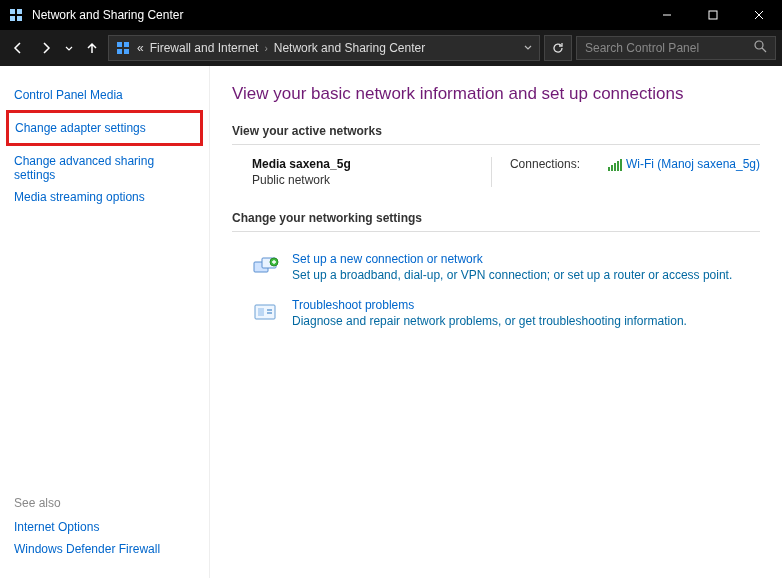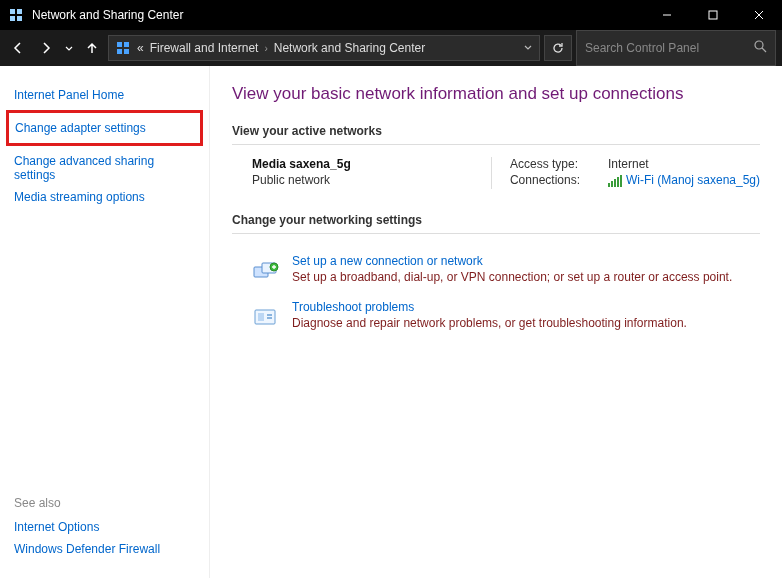--- a/index.html
+++ b/index.html
@@ -66,21 +66,21 @@
   }
   .refresh-btn {
     width:28px;height:26px;
     display:flex;align-items:center;justify-content:center;
     background:#2b2b2b;
     border:1px solid #444;
   }
   .search-box {
     background:#2b2b2b;
     border:1px solid #444;
-    height:36px;
+    height:24px;
     width:200px;
     display:flex;
     align-items:center;
     padding:0 8px;
     color:#999;
   }
   .search-box .placeholder { flex:1; font-size:12px; color:#888; }
 
   .content {
     display:flex;
@@ -158,34 +158,34 @@
   .signal-icon span:nth-child(1){height:4px;}
   .signal-icon span:nth-child(2){height:6px;}
   .signal-icon span:nth-child(3){height:8px;}
   .signal-icon span:nth-child(4){height:10px;}
   .signal-icon span:nth-child(5){height:12px;}
 
   .option-row {
     display:flex;
     gap:12px;
     padding:8px 0 8px 20px;
-    align-items:flex-end;
+    align-items:center;
   }
   .opt-icon {
     width:28px;height:24px;
     flex-shrink:0;
     display:flex;align-items:center;justify-content:center;
   }
   .opt-text a {
     color:#0066cc;
     text-decoration:none;
     font-size:12px;
   }
   .opt-desc {
-    color:#7f1d1d;
+    color:#0369a1;
     font-size:12px;
     margin-top:2px;
   }
 </style>
 </head>
 <body>
 
 <div class="titlebar">
   <div class="app-icon">
     <svg width="14" height="14" viewBox="0 0 14 14">
@@ -271,21 +271,21 @@
       <svg width="13" height="13" viewBox="0 0 13 13">
           <circle cx="5" cy="5" r="4" stroke="#aaa" fill="none" stroke-width="1.2"></circle>
           <line x1="8" y1="8" x2="12" y2="12" stroke="#aaa" stroke-width="1.2"></line>
         </svg>
     </span>
   </div>
 </div>
 
 <div class="content">
   <div class="sidebar">
-    <a href="#">Internet Panel Home</a>
+    <a href="#">Control Panel Media</a>
     <div class="highlight">
       <a href="#" style="padding:0">Change adapter settings</a>
     </div>
     <a href="#">Change advanced sharing settings</a>
     <a href="#">Media streaming options</a>
 
     <div class="see-also">See also</div>
     <a href="#">Internet Options</a>
     <a href="#">Windows Defender Firewall</a>
   </div>
@@ -295,24 +295,20 @@
 
     <div class="section-label">View your active networks</div>
     <hr class="section-rule">
 
     <div class="active-row">
       <div class="net-left">
         <div class="net-name">Media saxena_5g</div>
         <div class="net-type">Public network</div>
       </div>
       <div class="net-right">
-        <div class="kv">
-          <span class="k">Access type:</span>
-          <span class="v">Internet</span>
-        </div>
         <div class="kv">
           <span class="k">Connections:</span>
           <span class="v">
             <span class="signal-icon">
                 <span></span>
                 <span></span>
                 <span></span>
                 <span></span>
                 <span></span>
               </span><a href="#">Wi-Fi (Manoj saxena_5g)</a>

